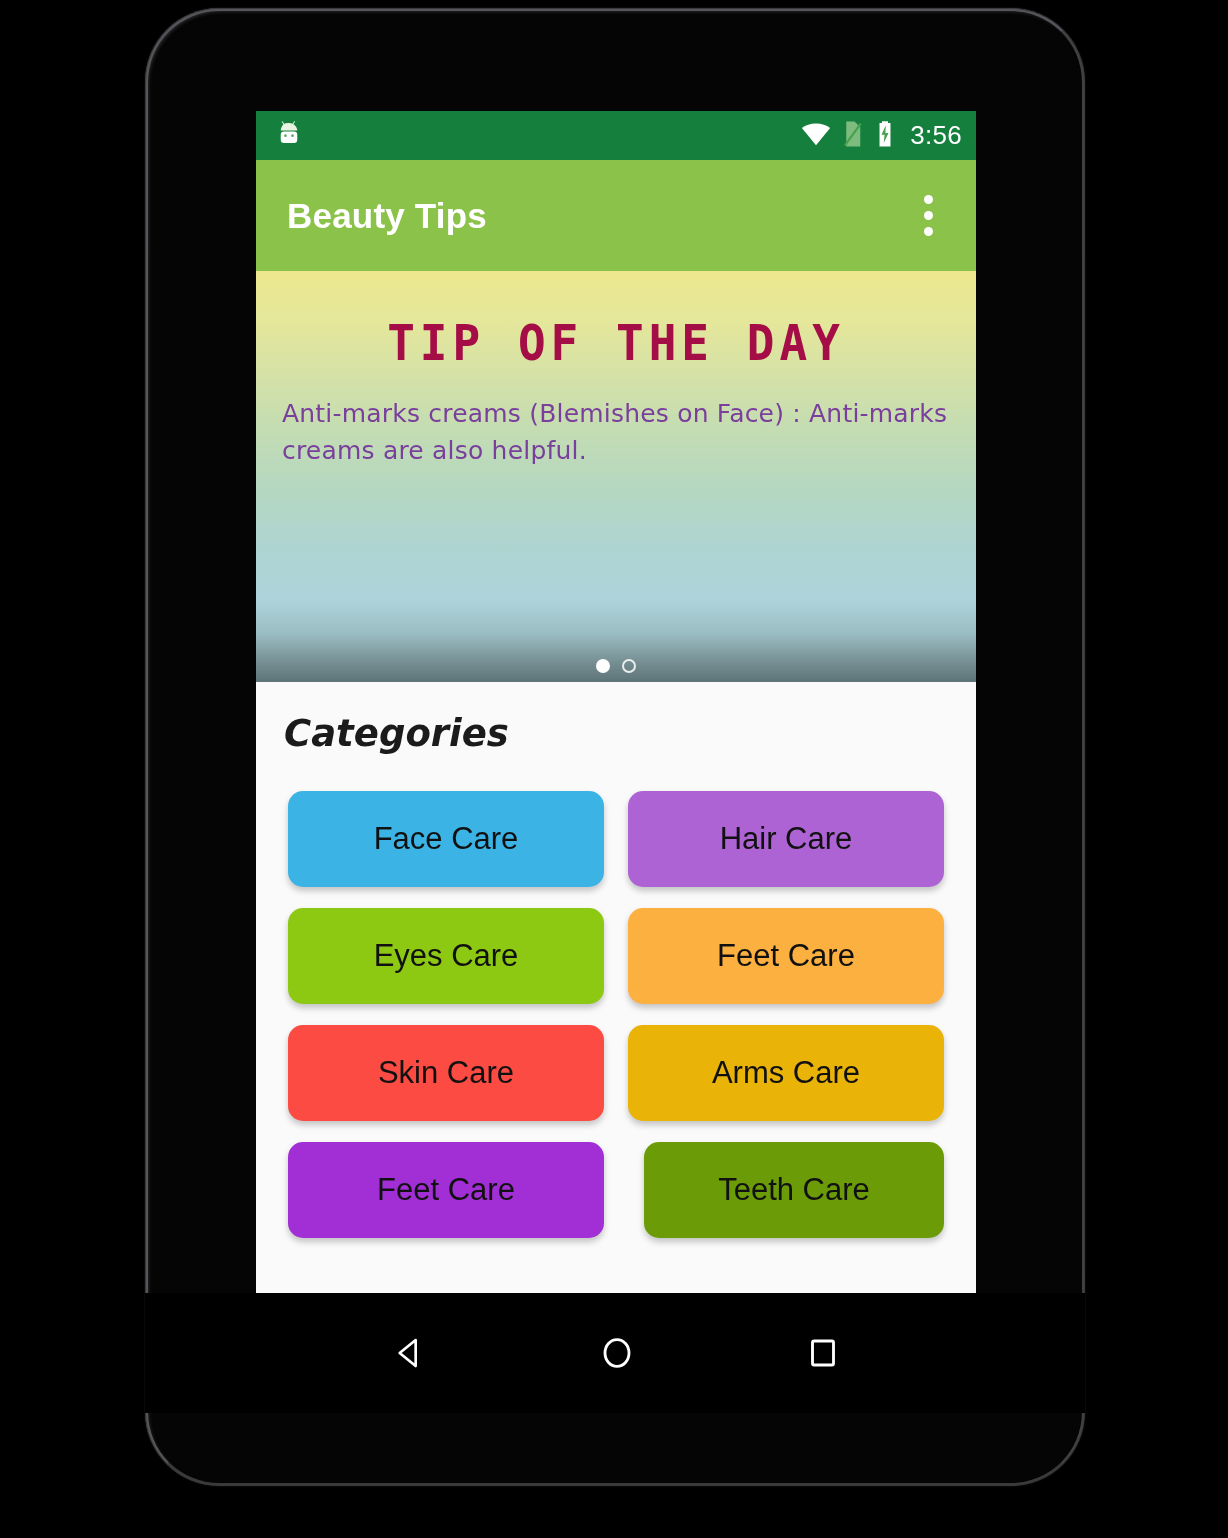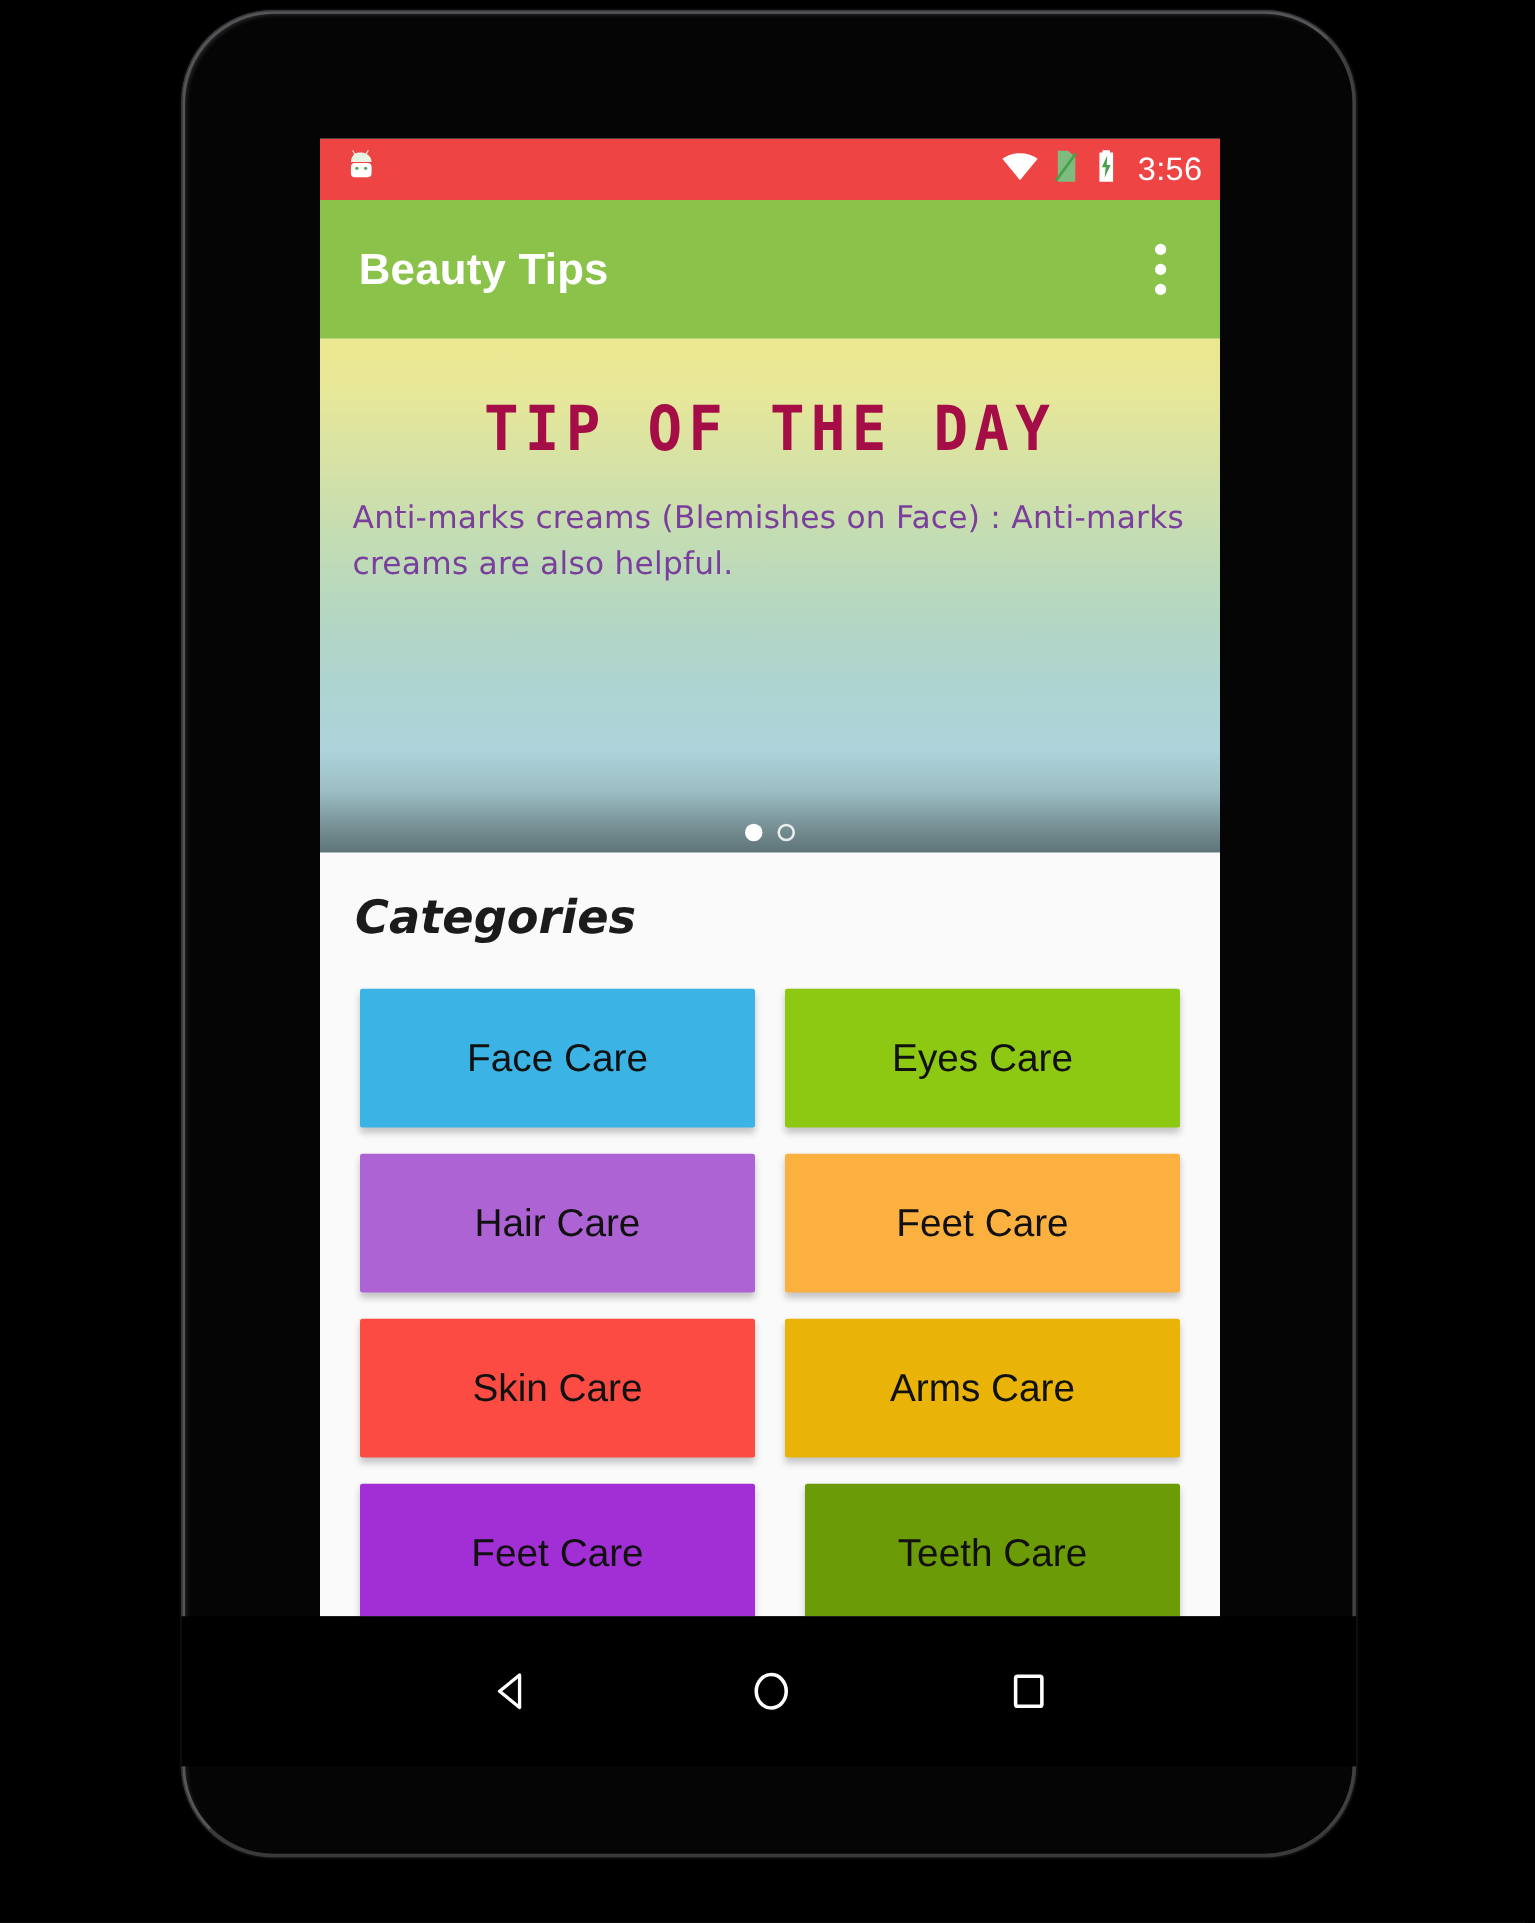--- a/index.html
+++ b/index.html
@@ -37,21 +37,21 @@
     position:absolute;
     left:256px; top:111px;
     width:720px; height:1182px;
     background:#fff;
     overflow:hidden;
   }
 
   
   #status-bar{
     height:49px;
-    background:#ef4444;
+    background:#15803d;
     display:flex; align-items:center;
     padding:0 14px 0 18px;
     color:#fff;
   }
   #status-left{ display:flex; align-items:center; flex:1; }
   #status-right{ display:flex; align-items:center; gap:11px; }
   .sb-ico{ display:block; }
   #clock{
     font-size:26px; font-weight:400;
     letter-spacing:.3px; margin-left:4px;
@@ -134,23 +134,23 @@
   }
   #category-grid{
     margin-top:36px;
     padding:0 32px;
     display:grid;
     grid-template-columns:1fr 1fr;
     column-gap:24px;
     row-gap:21px;
   }
   .category-button{
-    height:111px;
+    height:96px;
     border:none;
-    border-radius:2px;
+    border-radius:15px;
     color:#111;
     font-size:31px;
     font-family:"Liberation Sans", sans-serif;
     cursor:pointer;
     box-shadow:0 4px 6px rgba(0,0,0,.22);
     display:flex; align-items:center; justify-content:center;
   }
 
   
   #nav-bar{
@@ -218,22 +218,22 @@
     <div id="page-dots">
       <span class="dot active"></span>
       <span class="dot inactive"></span>
     </div>
   </div>
 
   <div id="categories-section">
     <div id="categories-title">Categories</div>
     <div id="category-grid">
         <button class="category-button" style="background: rgb(59, 180, 229);">Face Care</button>
+        <button class="category-button" style="background: rgb(174, 99, 212);">Hair Care</button>
         <button class="category-button" style="background: rgb(141, 200, 19);">Eyes Care</button>
-        <button class="category-button" style="background: rgb(174, 99, 212);">Hair Care</button>
         <button class="category-button" style="background: rgb(251, 176, 64);">Feet Care</button>
         <button class="category-button" style="background: rgb(251, 75, 66);">Skin Care</button>
         <button class="category-button" style="background: #eab308; text-align: center;">Arms Care</button>
         <button class="category-button" style="background: rgb(162, 46, 214);">Feet Care</button>
         <button class="category-button" style="background: rgb(107, 155, 7); margin-left: 16px;">Teeth Care</button>
       </div>
   </div>
 
 </div>
 

